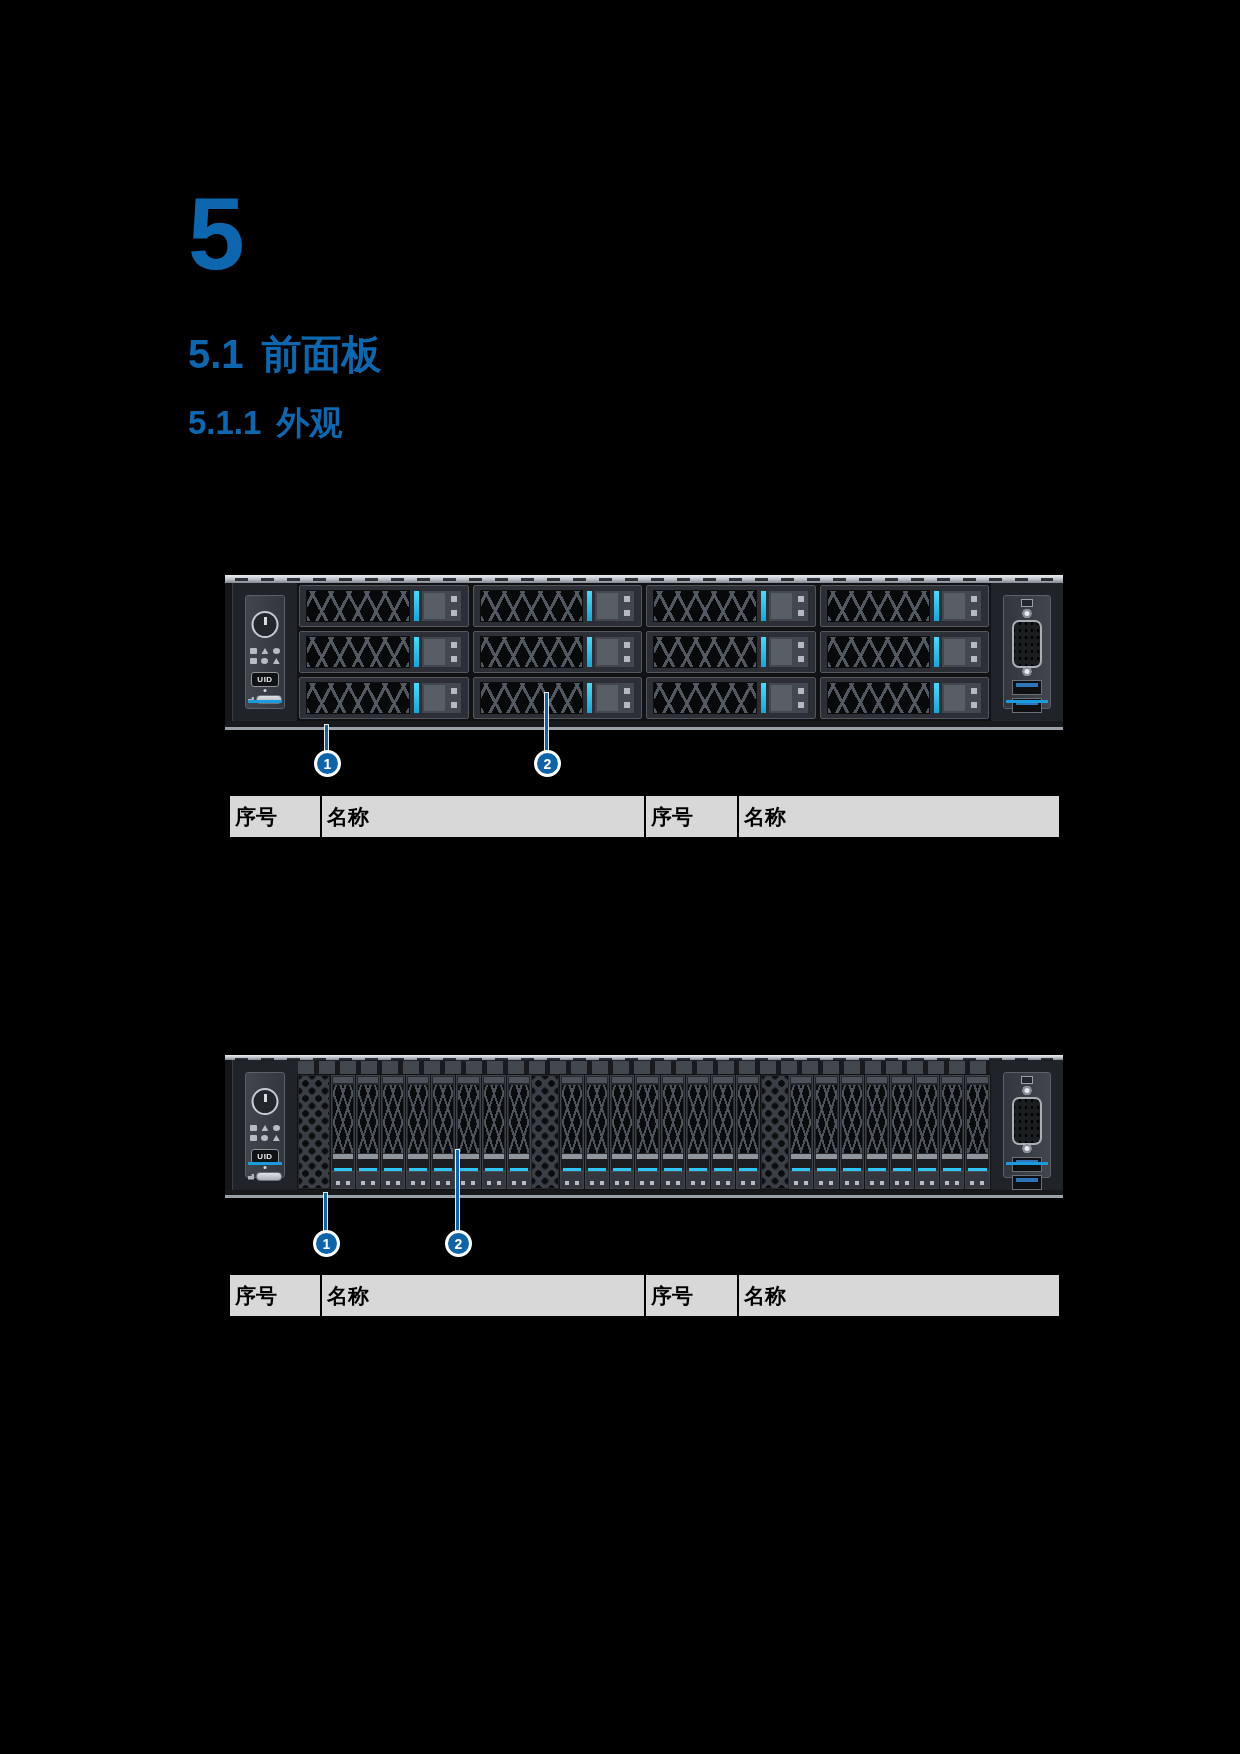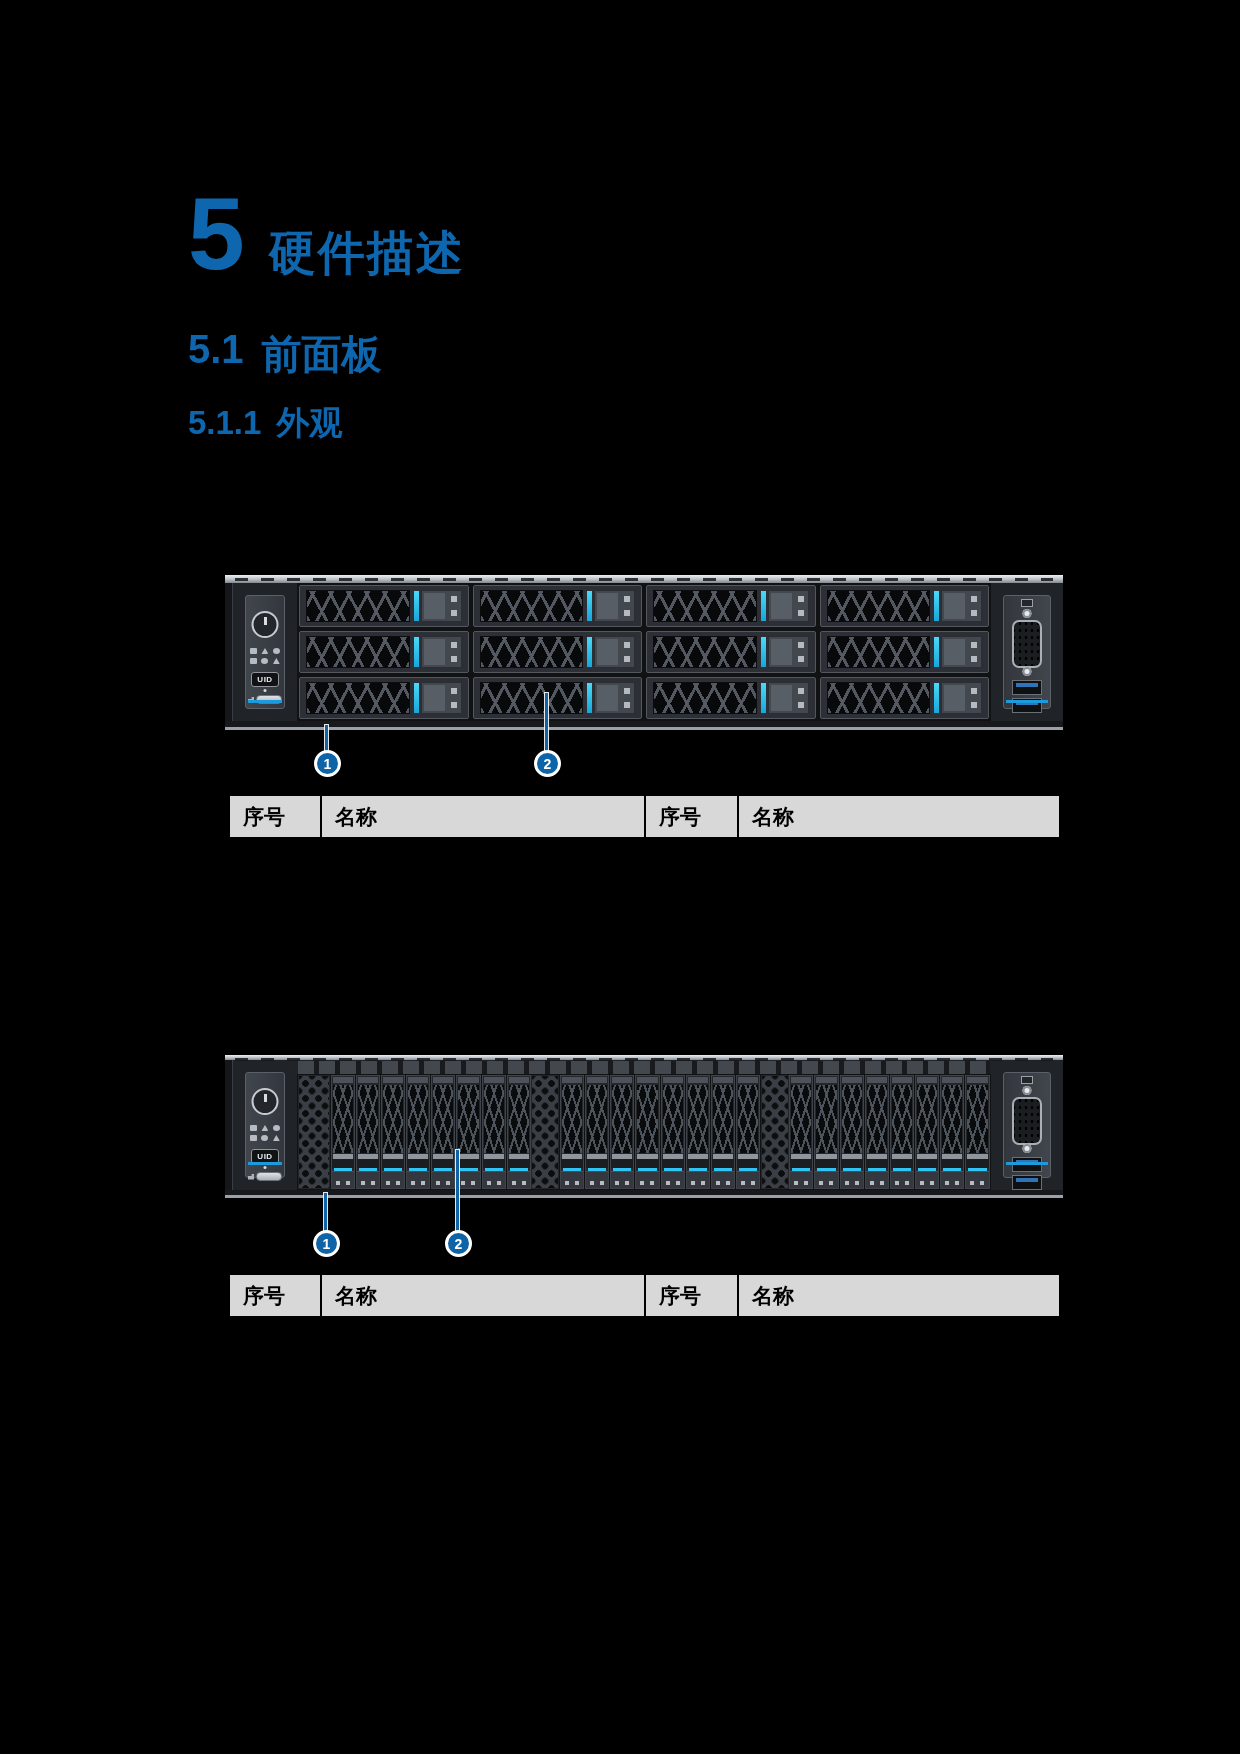--- a/index.html
+++ b/index.html
@@ -3,21 +3,21 @@
 <meta charset="utf-8">
 <style>
   html,body{margin:0;padding:0;background:#000;}
   .page{position:relative;width:1240px;height:1754px;background:#000;overflow:hidden;
         font-family:"Liberation Sans","DejaVu Sans",sans-serif;}
 
   
   .h-chapter{position:absolute;left:188px;top:183px;display:flex;align-items:baseline;gap:24px;color:#0e67ae;}
   .h-chapter .num{font-size:102px;font-weight:bold;line-height:1;}
   .h-chapter .ttl{font-size:47px;font-weight:bold;letter-spacing:2px;}
-  .h-section{position:absolute;left:188px;top:327px;display:flex;align-items:flex-start;gap:18px;
+  .h-section{position:absolute;left:188px;top:327px;display:flex;align-items:center;gap:18px;
              color:#0e67ae;font-size:40px;font-weight:bold;}
   .h-subsection{position:absolute;left:188px;top:401px;display:flex;align-items:baseline;gap:15px;
              color:#0e67ae;font-size:33px;font-weight:bold;}
 
   
   .fig{position:absolute;left:225px;width:838px;height:215px;}
   .chassis{position:absolute;left:0;right:0;top:0;background:#202328;border-radius:2px;}
   .fig1 .chassis{height:155px;}
   .fig2 .chassis{height:143px;}
   .rail-top{position:absolute;left:0;right:0;top:0;height:8px;
@@ -114,32 +114,31 @@
   
   .callout-line{position:absolute;width:3px;background:#0f64a8;
       box-shadow:0 0 0 1px rgba(255,255,255,.9);z-index:5;}
   .callout-circle{position:absolute;width:21px;height:21px;border-radius:50%;background:#0f64a8;
       border:3px solid #fff;color:#fff;font-size:14px;font-weight:bold;display:flex;
       align-items:center;justify-content:center;z-index:6;}
 
   
   .tbl{position:absolute;left:230px;width:829px;height:41px;display:grid;
        grid-template-columns:90px 324px 93px 322px;background:#d8d8d8;}
-  .tbl .cell{display:flex;align-items:center;padding-left:13px;font-size:21px;font-weight:bold;
+  .tbl .cell{display:flex;align-items:center;padding-left:5px;font-size:21px;font-weight:bold;
        color:#000;box-sizing:border-box;}
   .tbl .cell + .cell{border-left:2px solid #000;}
 </style>
 </head>
 <body>
 
 <div class="page">
 
   <div class="h-chapter">
     <span class="num">5</span>
-    <span class="ttl">硬件描述</span>
   </div>
   <div class="h-section">
     <span>5.1</span>
     <span>前面板</span>
   </div>
   <div class="h-subsection">
     <span>5.1.1</span>
     <span>外观</span>
   </div>
 

